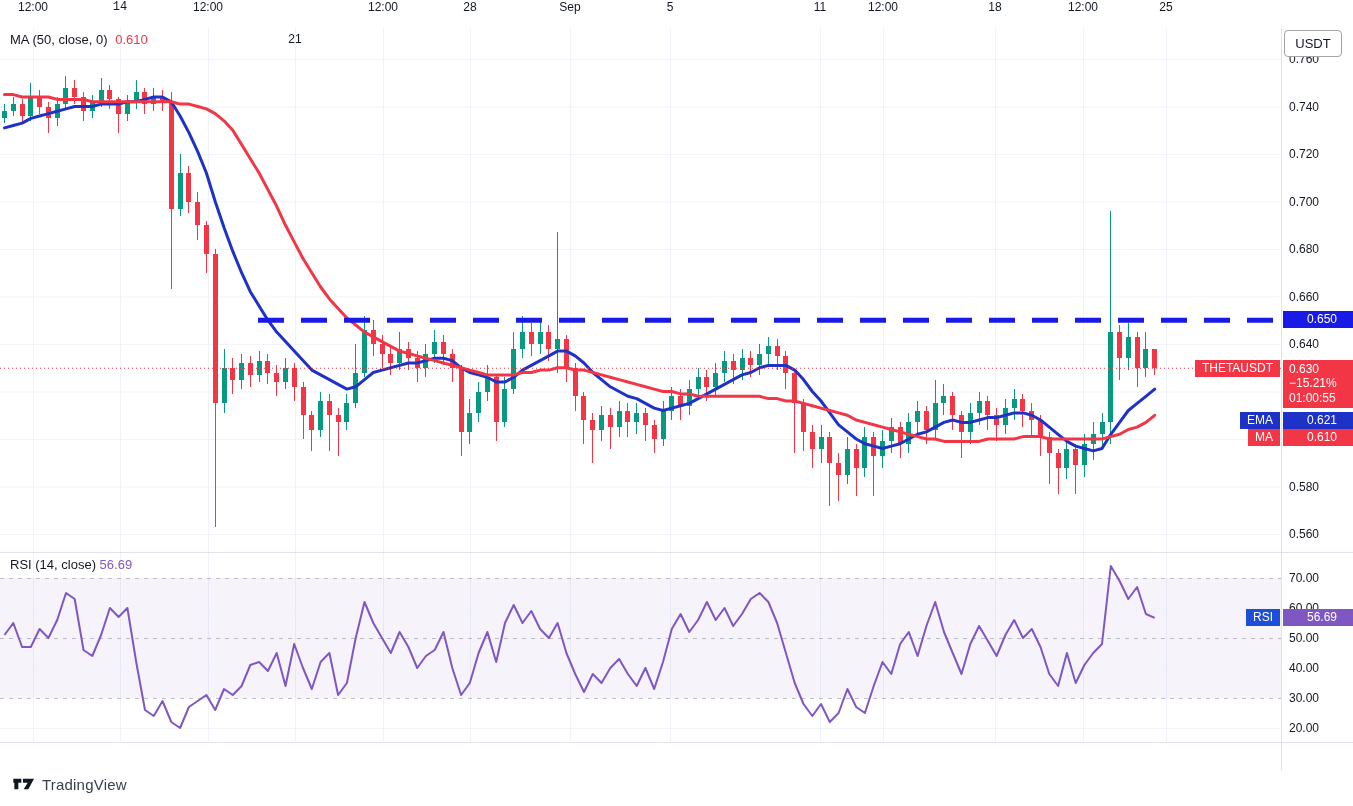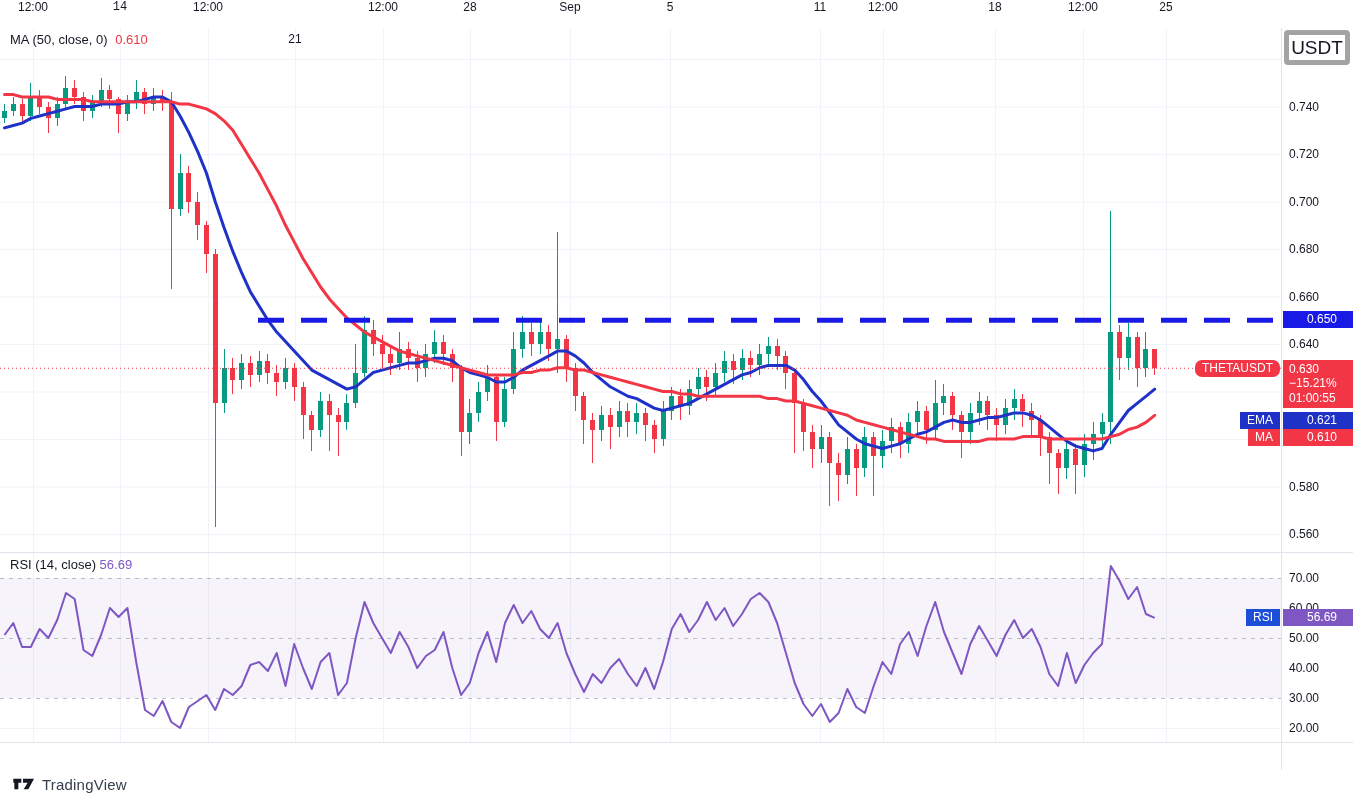--- a/index.html
+++ b/index.html
@@ -12,22 +12,22 @@
   .ohlc-k{color:#131722;margin-right:1px;}
   .rsi-legend{position:absolute;left:10px;top:557px;font-size:13px;z-index:5;}
   .axis-label{position:absolute;left:1289px;font-size:12px;color:#131722;height:14px;line-height:14px;}
   .time-label{position:absolute;top:746px;width:60px;text-align:center;font-size:12px;color:#131722;}
   .badge{position:absolute;left:1283px;width:64px;height:17px;line-height:17px;color:#fff;
          font-size:12px;padding-left:24px;z-index:6;}
   .tag{position:absolute;right:73px;height:17px;line-height:17px;color:#fff;font-size:12px;
        padding:0 7px;z-index:6;}
   .price-badge{position:absolute;left:1283px;top:360px;width:64px;color:#fff;font-size:12px;
        line-height:14.6px;padding:2px 0 2px 6px;z-index:7;}
-  .usdt-btn{position:absolute;left:1284px;top:30px;width:56px;height:25px;border:5px solid #a3a3a3;
-       border-radius:4px;background:#fff;font-size:19px;color:#131722;text-align:center;
+  .usdt-btn{position:absolute;left:1284px;top:30px;width:56px;height:25px;border:1px solid #a3a3a3;
+       border-radius:4px;background:#fff;font-size:13px;color:#131722;text-align:center;
        line-height:25px;z-index:6;cursor:pointer;}
   .footer{position:absolute;left:12px;top:774px;display:flex;align-items:center;gap:6px;z-index:5;}
   .footer svg{fill:#131722;}
   .brand-text{font-size:15px;font-weight:500;color:#37404d;letter-spacing:.2px;}
 </style>
 </head>
 <body>
 
 <div class="screen">
 
@@ -386,21 +386,21 @@
       <div class="time-label" style="top: 0px; left: 640px;">5</div>
       <div class="time-label" style="top: 0px; left: 790px;">11</div>
       <div class="time-label" style="top: 0px; left: 853px;">12:00</div>
       <div class="time-label" style="top: 0px; left: 965px;">18</div>
       <div class="time-label" style="top: 0px; left: 1053px;">12:00</div>
       <div class="time-label" style="top: 0px; left: 1136px;">25</div>
     </div>
 
   <div class="badge" id="level-badge" style="background: rgb(26, 26, 230); top: 311.25px;">0.650</div>
 
-  <div class="tag" id="symbol-tag" style="background: rgb(242, 54, 69); top: 359.75px; border-radius: 7px;">THETAUSDT</div>
+  <div class="tag" id="symbol-tag" style="background: rgb(242, 54, 69); top: 359.75px;">THETAUSDT</div>
   <div class="price-badge" id="price-badge" style="background: rgb(242, 54, 69); top: 359.75px;">
     <div>0.630</div>
     <div>−15.21%</div>
     <div>01:00:55</div>
   </div>
 
   <div class="tag" id="ema-tag" style="background: rgb(30, 50, 200); top: 412px;">EMA</div>
   <div class="badge" id="ema-badge" style="background: rgb(30, 50, 200); top: 412px;">0.621</div>
   <div class="tag" id="ma-tag" style="background: rgb(242, 54, 69); top: 429px;">MA</div>
   <div class="badge" id="ma-badge" style="background: rgb(242, 54, 69); top: 429px;">0.610</div>

